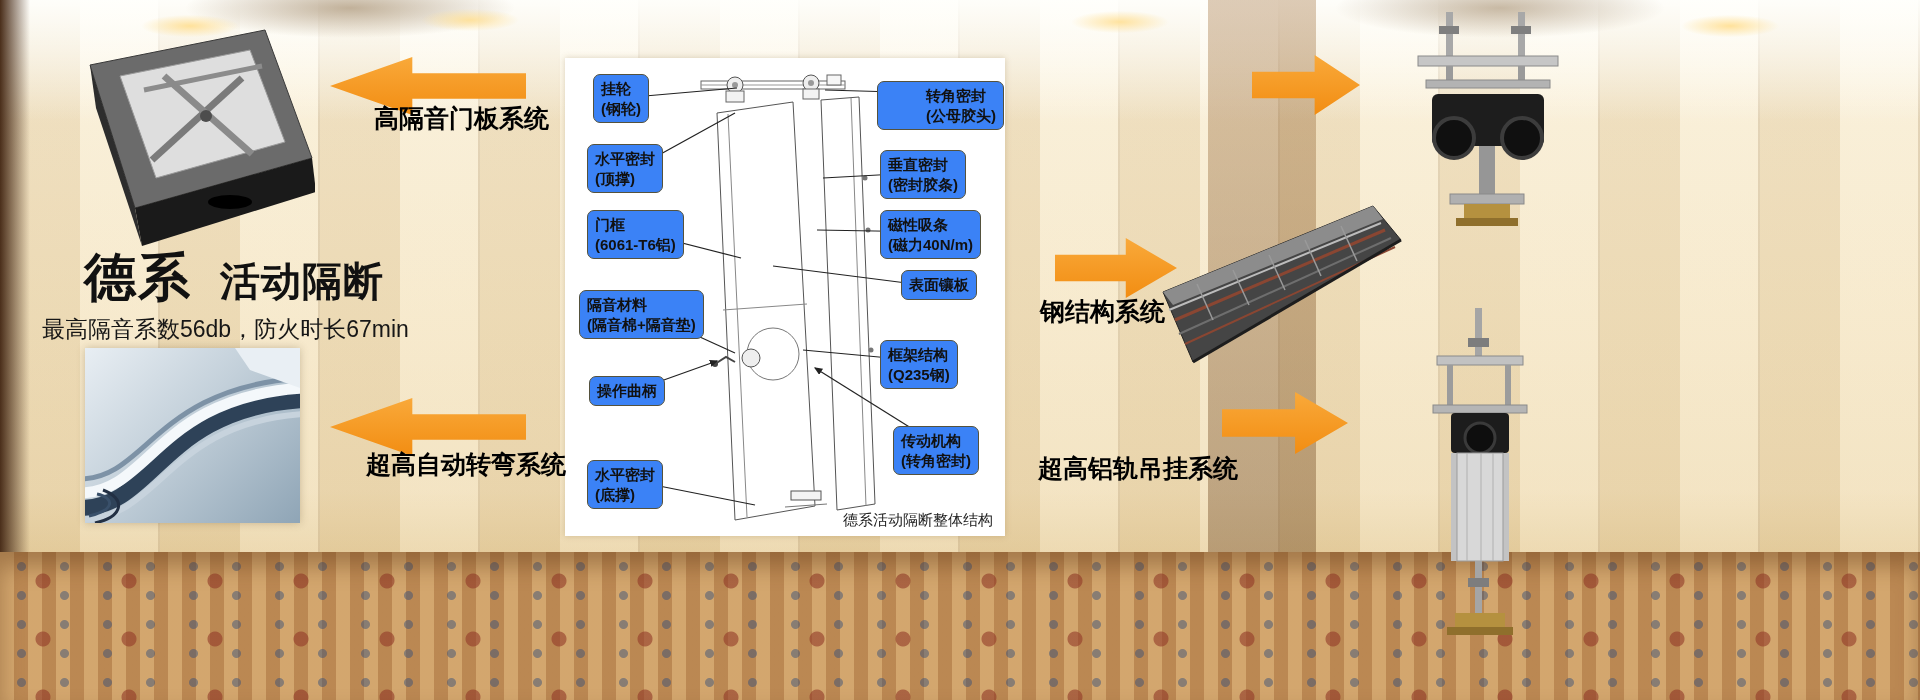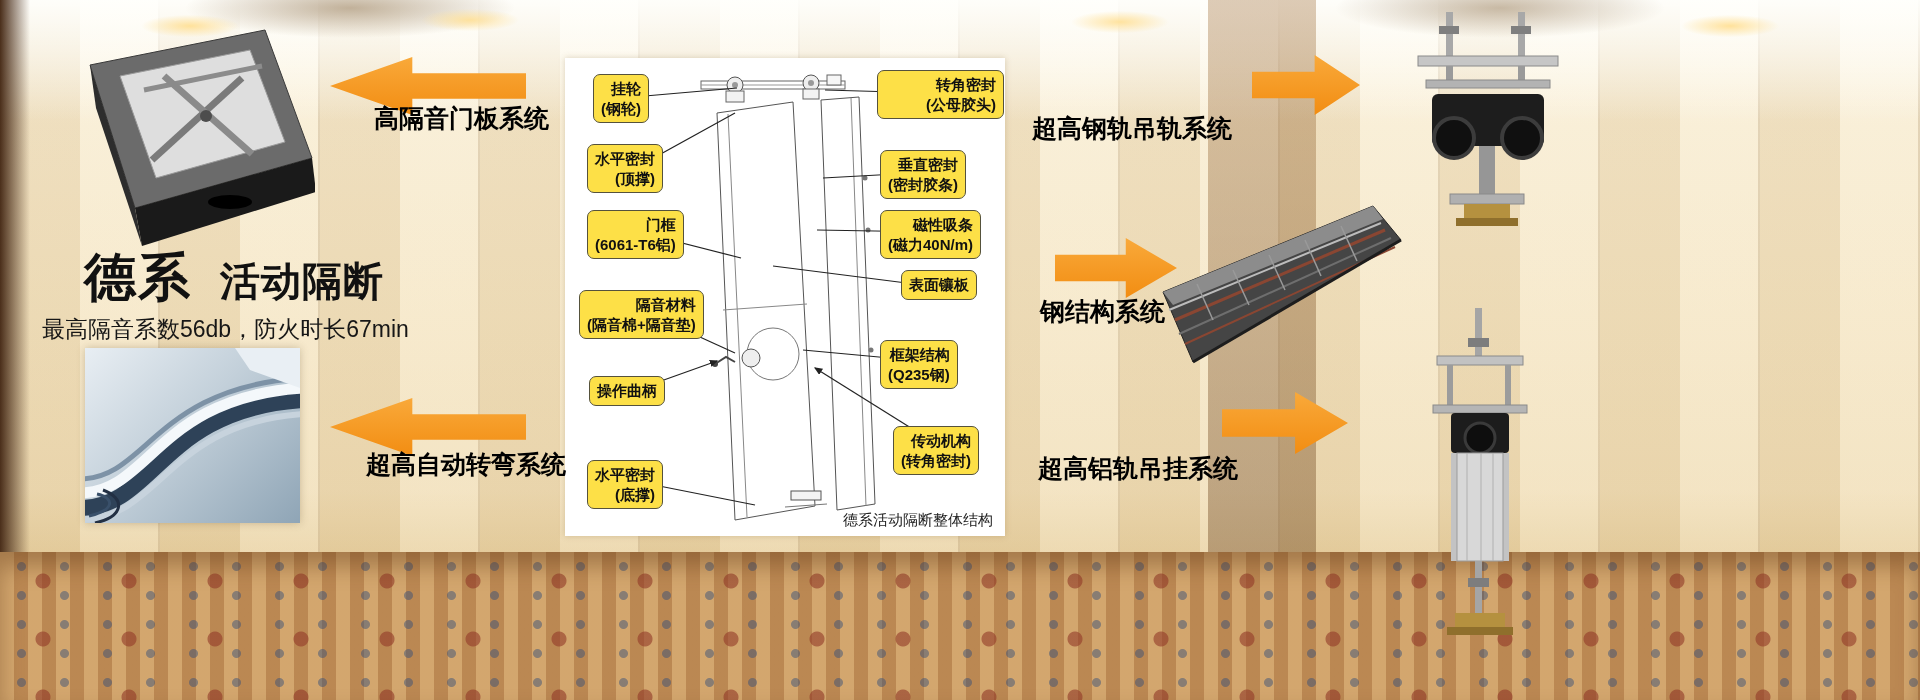--- a/index.html
+++ b/index.html
@@ -45,22 +45,22 @@
   
   .arrow{position:absolute;background:linear-gradient(180deg,#f9a93a 0%,#f28d12 100%);z-index:5;}
   .arrow.left {clip-path:polygon(100% 28%,42% 28%,42% 0%,0% 50%,42% 100%,42% 72%,100% 72%);}
   .arrow.right{clip-path:polygon(0% 28%,58% 28%,58% 0%,100% 50%,58% 100%,58% 72%,0% 72%);}
   .sys-label{position:absolute;font-size:25px;font-weight:700;color:#000;z-index:6;white-space:nowrap;}
 
   
   .panel{position:absolute;left:565px;top:58px;width:440px;height:478px;background:#ffffff;
          box-shadow:0 0 6px rgba(120,90,40,.25);z-index:4;}
   .panel svg.diagram{position:absolute;left:0;top:0;}
-  .lbl{position:absolute;background:#fde047;border:1px solid #55523c;border-radius:7px;
-       padding:4px 7px;text-align:right;font-size:15px;line-height:1.3;font-weight:600;
+  .lbl{position:absolute;background:#3b82f6;border:1px solid #55523c;border-radius:7px;
+       padding:4px 7px;text-align:left;font-size:15px;line-height:1.3;font-weight:600;
        color:#111;white-space:nowrap;z-index:2;}
   .lbl span{display:block;}
   .caption{position:absolute;right:12px;bottom:6px;font-size:15px;color:#222;z-index:2;}
 
   
   .photo{position:absolute;z-index:3;}
   .photo-curve-bg{background:linear-gradient(135deg,#e8eef3 0%,#c3d0da 45%,#8fa5b6 100%);
        box-shadow:0 0 8px rgba(100,80,40,.3);}
 </style>
 </head>
@@ -107,21 +107,20 @@
     </svg>
   </div>
 
   <div class="arrow left" style="left:330px;top:57px;width:196px;height:58px;"></div>
   <div class="sys-label" style="left:374px;top:102px;">高隔音门板系统</div>
 
   <div class="arrow left" style="left:330px;top:398px;width:196px;height:58px;"></div>
   <div class="sys-label" style="left:366px;top:448px;text-align:center;">超高自动转弯系统</div>
 
   <div class="arrow right" style="left:1252px;top:55px;width:108px;height:60px;"></div>
-  <div class="sys-label" style="left:1032px;top:112px;">超高钢轨吊轨系统</div>
 
   <div class="arrow right" style="left:1055px;top:238px;width:122px;height:60px;"></div>
   <div class="sys-label" style="left:1040px;top:295px;">钢结构系统</div>
 
   <div class="arrow right" style="left:1222px;top:392px;width:126px;height:62px;"></div>
   <div class="sys-label" style="left:1038px;top:452px;">超高铝轨吊挂系统</div>
 
   <div class="panel">
     <svg class="diagram" width="440" height="478" viewBox="0 0 440 478">
       <defs>
@@ -192,21 +191,21 @@
     </div>
     <div class="lbl" style="left:24px;top:318px;">
       <span>操作曲柄</span>
       <span></span>
     </div>
     <div class="lbl" style="left:22px;top:402px;">
       <span>水平密封</span>
       <span>(底撑)</span>
     </div>
 
-    <div class="lbl" style="left:312px;top:12px;padding-left:48px;">
+    <div class="lbl" style="left:312px;top:23px;padding-left:48px;">
       <span>转角密封</span>
       <span>(公母胶头)</span>
     </div>
     <div class="lbl" style="left:315px;top:92px;">
       <span>垂直密封</span>
       <span>(密封胶条)</span>
     </div>
     <div class="lbl" style="left:315px;top:152px;">
       <span>磁性吸条</span>
       <span>(磁力40N/m)</span>

